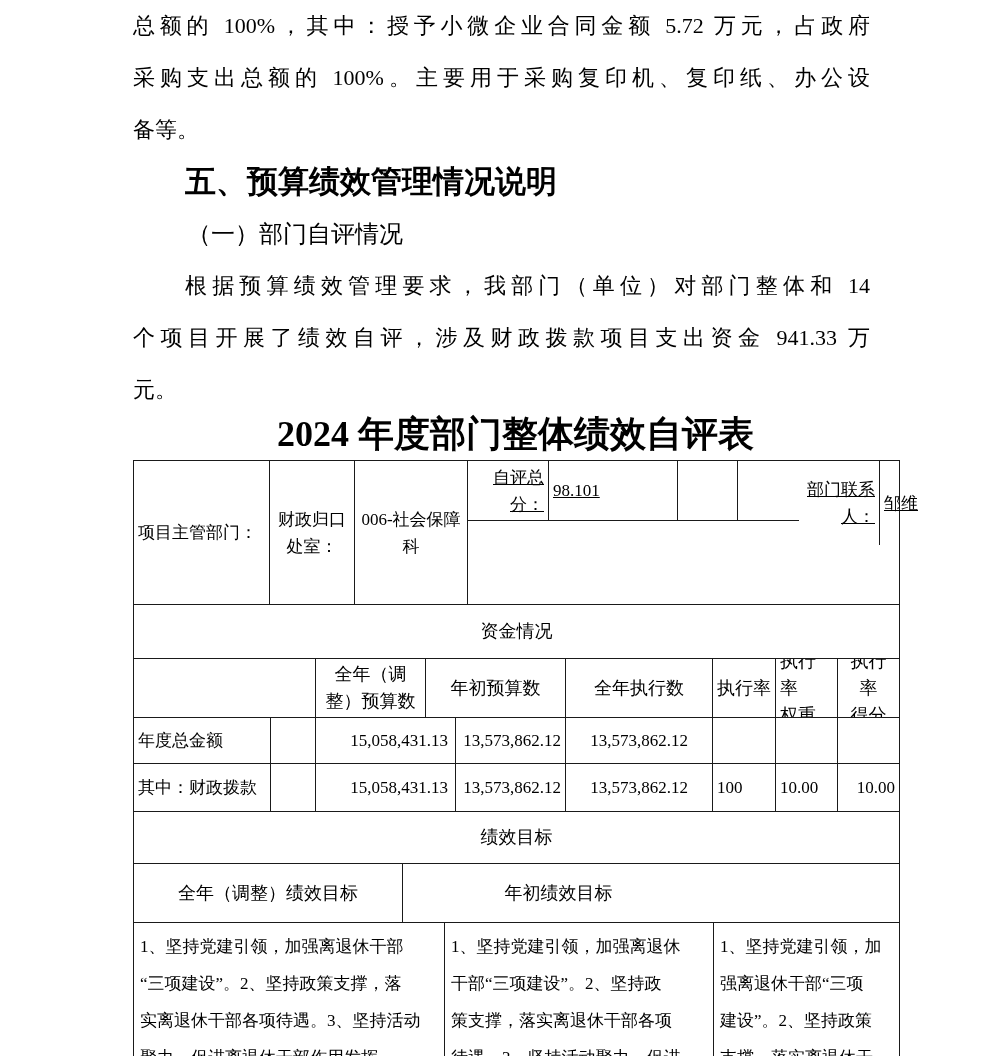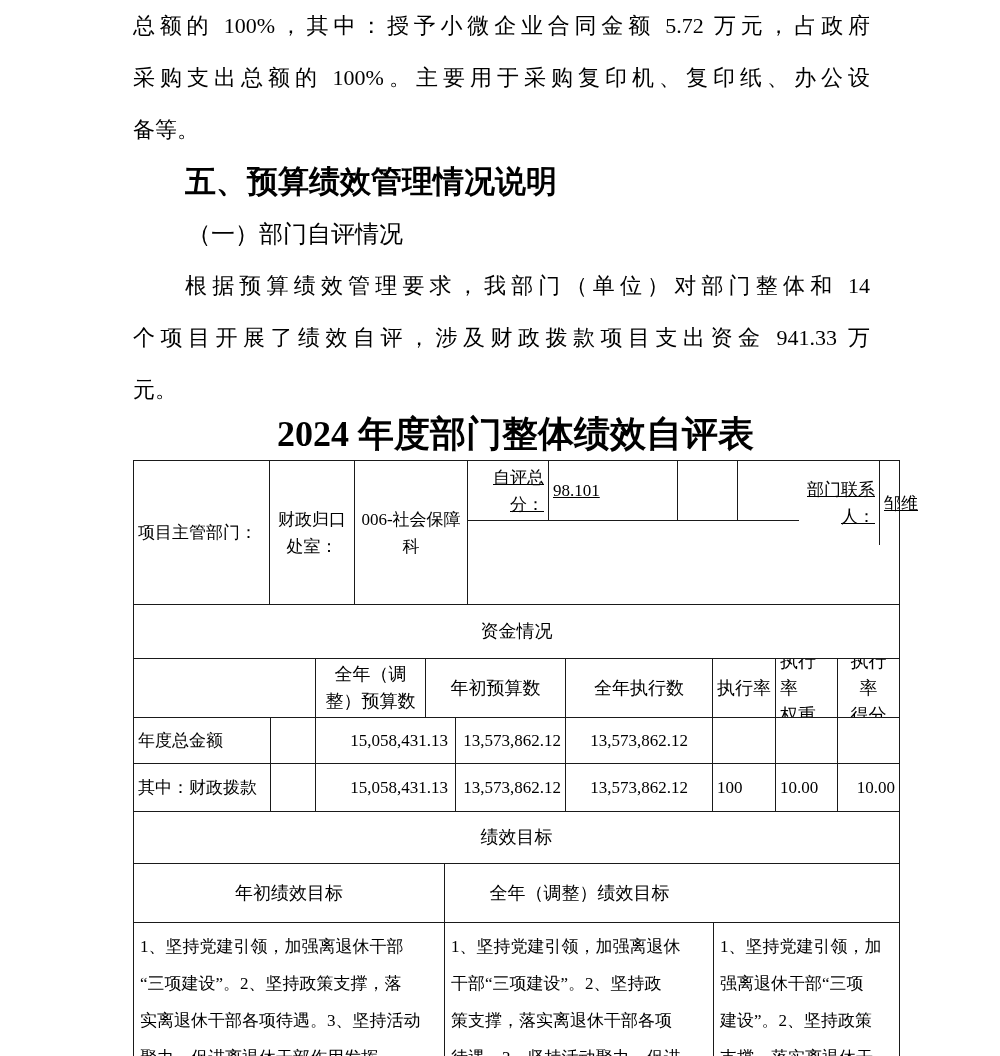--- a/index.html
+++ b/index.html
@@ -235,25 +235,25 @@
         </div>
     </div>
 
     <div class="trow" style="height:51px">
       <div class="tc ac sect" style="width:765px">
           <span>绩效目标</span>
         </div>
     </div>
 
     <div class="trow" style="height:58px">
+      <div class="tc ac hdr" style="width:269px">
+          <span>全年（调整）绩效目标</span>
+        </div>
       <div class="tc ac hdr" style="width:311px">
           <span>年初绩效目标</span>
-        </div>
-      <div class="tc ac hdr" style="width:269px">
-          <span>全年（调整）绩效目标</span>
         </div>
     </div>
 
     <div class="trow" style="height:145px;border-bottom:none">
       <div class="tc al top goal" style="width:311px;padding:5px 6px 0 6px">
           <span>1、坚持党建引领，加强离退休干部
 “三项建设”。2、坚持政策支撑，落
 实离退休干部各项待遇。3、坚持活动
 聚力，促进离退休干部作用发挥。</span>
         </div>

